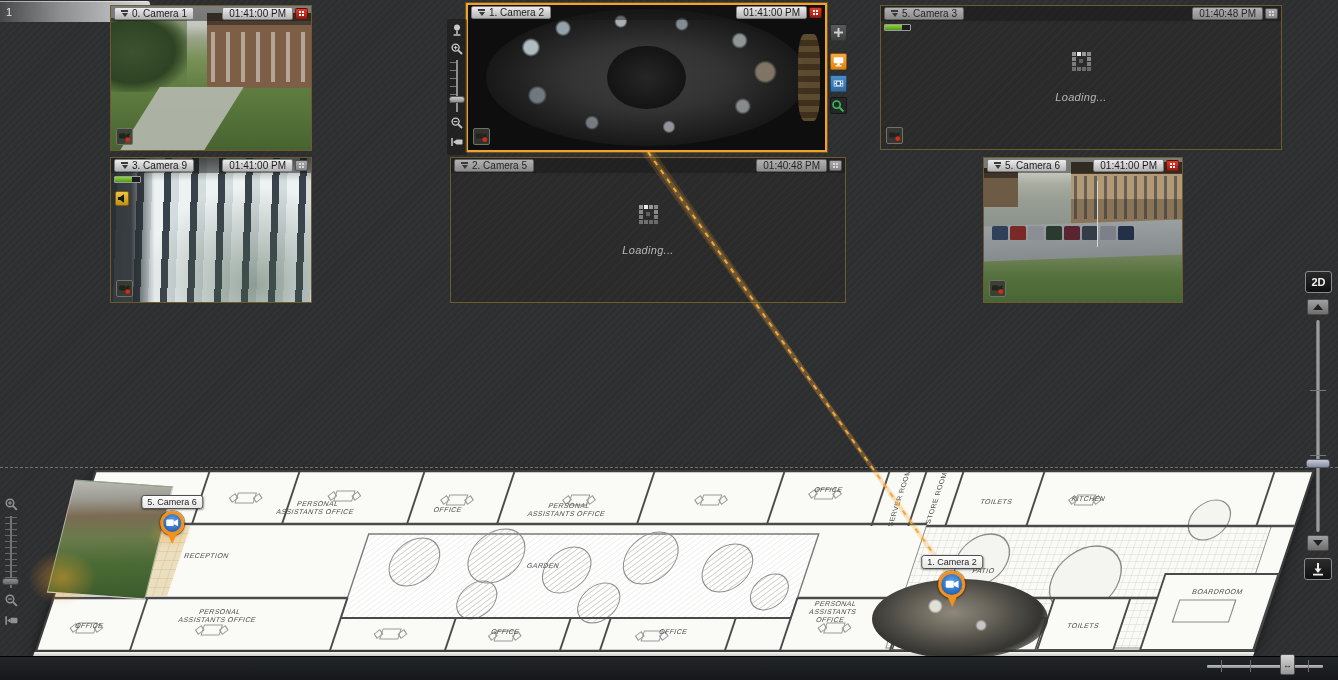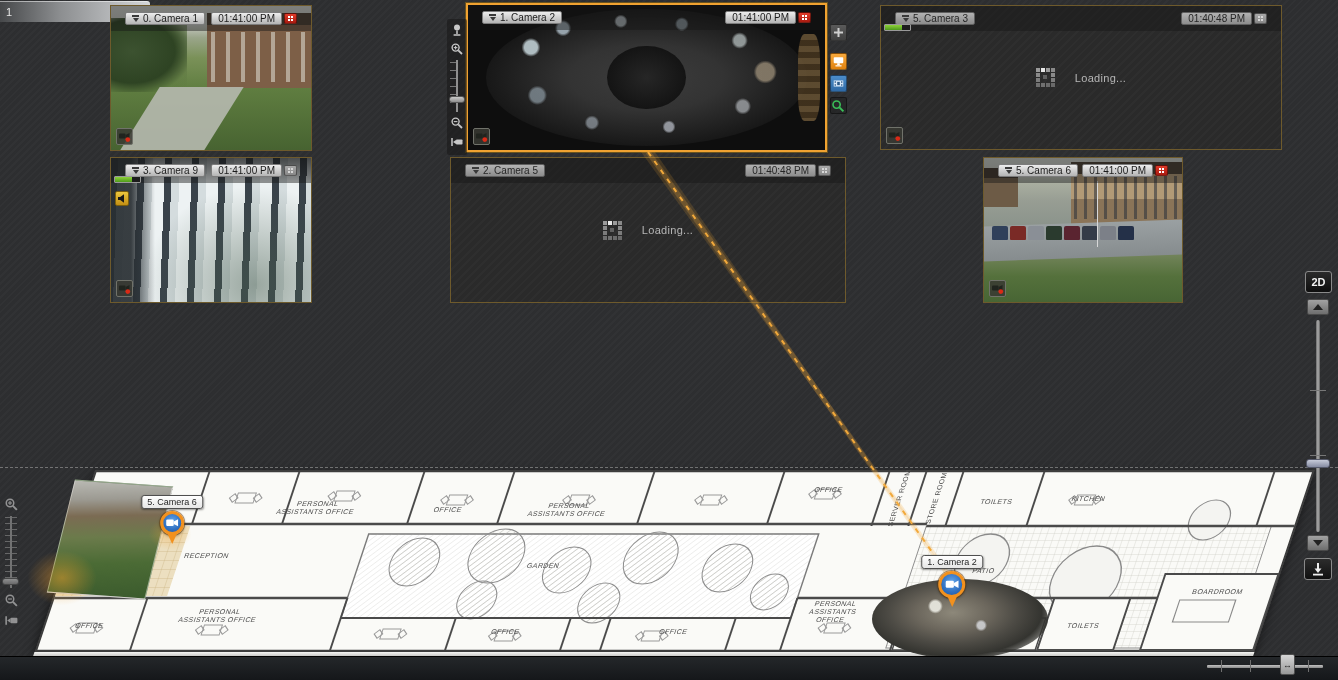--- a/index.html
+++ b/index.html
@@ -6,22 +6,22 @@
   *{box-sizing:border-box;}
   .stage{position:relative;width:1338px;height:680px;overflow:hidden;
     font-family:"Liberation Sans",sans-serif;
     background:
       repeating-linear-gradient(135deg, rgba(255,255,255,0.015) 0 2px, rgba(0,0,0,0.02) 2px 5px),
       #2e2f31;}
 
   
   .tile{position:absolute;border:1px solid #6e5a2c;background:#232323;overflow:hidden;z-index:20;}
   .tile.selected{border:2px solid #f0a231;box-shadow:0 0 0 1px #6a5420;}
-  .thead{position:absolute;top:0;left:0;right:0;height:25px;display:flex;align-items:center;gap:4px;
-    padding:1px 14px;background:rgba(22,22,22,0.45);z-index:6;}
+  .thead{position:absolute;top:0;left:0;right:0;height:15px;display:flex;align-items:center;gap:4px;
+    padding:1px 3px;background:rgba(22,22,22,0.45);z-index:6;}
   .tbtn{display:inline-flex;align-items:center;gap:4px;height:13px;padding:0 6px;
     background:linear-gradient(#ededed,#b4b4b4);border:1px solid #7c7c7c;border-radius:2px;
     font-size:10px;color:#1b1b1b;line-height:12px;white-space:nowrap;}
   .tbtn.dim{background:linear-gradient(#b2b2b2,#8c8c8c);border-color:#5f5f5f;color:#262626;}
   .dd{display:flex;flex-direction:column;align-items:center;gap:1px;}
   .dd .bar{width:7px;height:1.5px;background:#3a3a3a;}
   .dd .tri{width:0;height:0;border-left:3.5px solid transparent;border-right:3.5px solid transparent;border-top:4px solid #3a3a3a;}
   .tgrp{margin-left:auto;display:flex;align-items:center;gap:2px;}
   .badge{width:13px;height:11px;border-radius:2px;display:flex;align-items:center;justify-content:center;border:1px solid rgba(0,0,0,.45);}
   .badge.red{background:linear-gradient(#e23c2a,#a81a10);}
@@ -32,21 +32,21 @@
     background:rgba(56,58,50,0.85);border:1px solid #70726a;display:flex;align-items:center;justify-content:center;}
   .pbar{position:absolute;left:3px;top:18px;width:27px;height:7px;border:1px solid #9a9a9a;border-radius:1px;background:#1d1d1d;z-index:6;}
   .pbar i{display:block;height:100%;width:68%;background:linear-gradient(#8fd23a,#4e9a1c);}
   .audio{position:absolute;left:4px;top:33px;width:14px;height:15px;border-radius:2px;z-index:6;
     background:linear-gradient(#ecc63e,#c38f14);border:1px solid #7c5f0c;display:flex;align-items:center;justify-content:center;}
   .spk{width:9px;height:9px;background:#191919;clip-path:polygon(0% 32%,30% 32%,72% 4%,72% 96%,30% 68%,0% 68%);}
 
   
   .loadbody{position:absolute;inset:0;background:
      repeating-linear-gradient(135deg, rgba(255,255,255,0.02) 0 2px, transparent 2px 6px), #2a2a2a;
-     display:flex;flex-direction:row;align-items:center;justify-content:center;gap:20px;}
+     display:flex;flex-direction:column;align-items:center;justify-content:center;gap:20px;font-style:italic;}
   .loadgrid{position:relative;width:19px;height:19px;}
   .loadgrid i{position:absolute;left:0;top:0;width:4px;height:4px;background:#9a9a9a;
     box-shadow:5px 0 #e8e8e8,10px 0 #9a9a9a,15px 0 #8a8a8a,
       0 5px #8a8a8a,15px 5px #8a8a8a,0 10px #7c7c7c,15px 10px #7c7c7c,
       0 15px #707070,5px 15px #707070,10px 15px #6a6a6a,15px 15px #6a6a6a,7px 7px #606060;}
   .loadtxt{font-size:11px;color:#b6b6b6;letter-spacing:.3px;}
 
   
   .scene{position:absolute;inset:0;overflow:hidden;}
   .s1{background:linear-gradient(180deg,#d2d4cf 0%,#c2c5bd 14%,#9aa58a 22%,#7a9158 36%,#5f7d40 58%,#476331 100%);}

